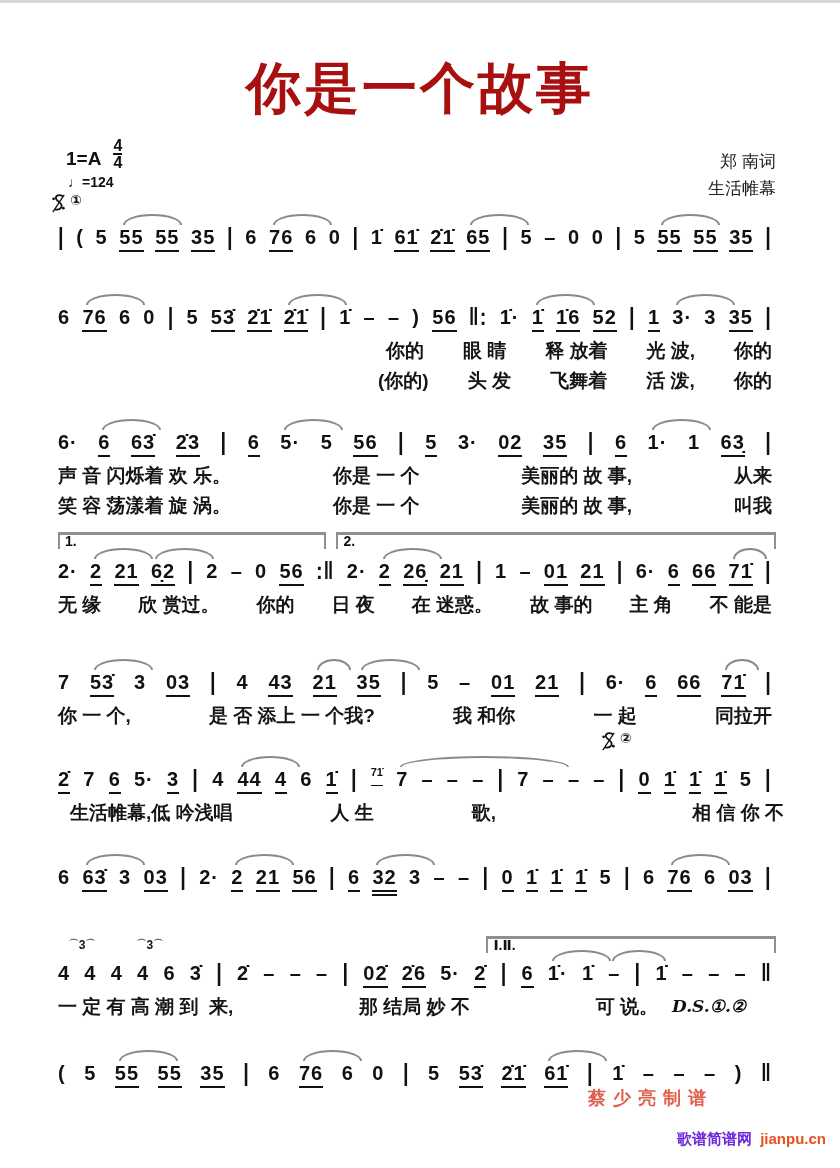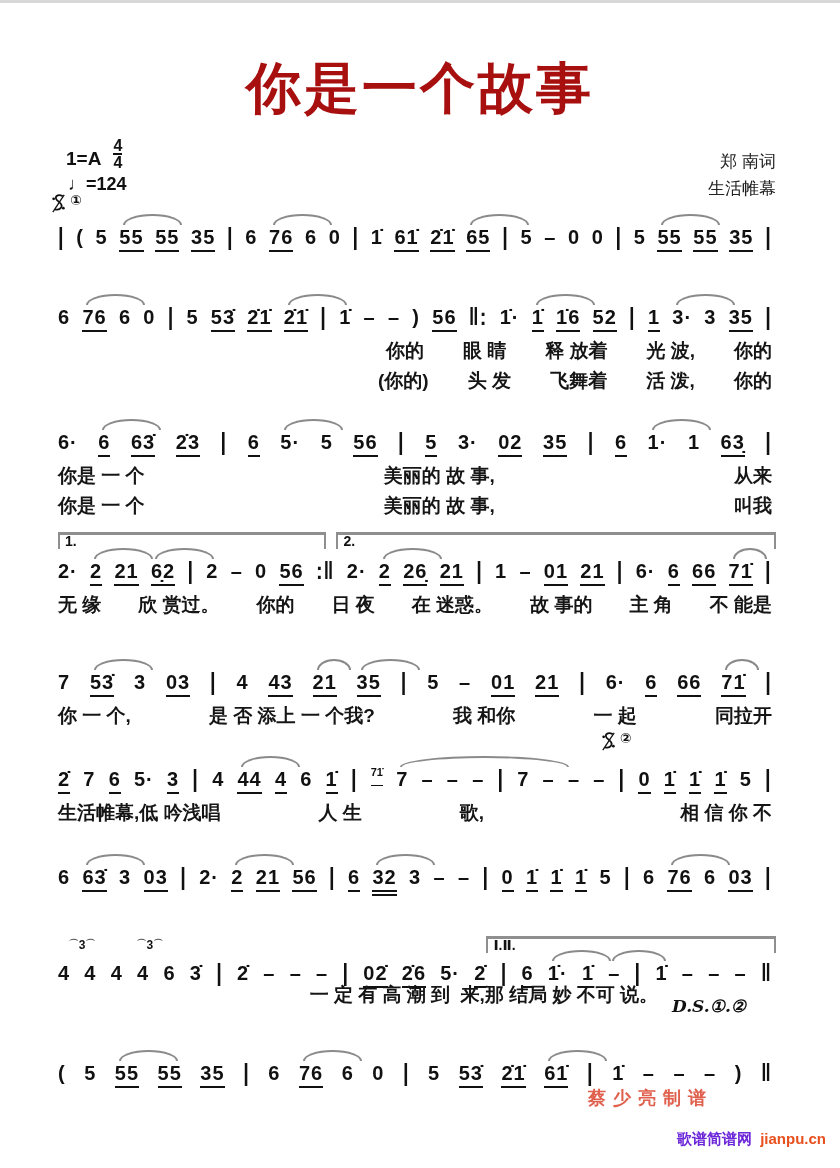--- a/index.html
+++ b/index.html
@@ -4,21 +4,21 @@
 <style>
   html,body{margin:0;padding:0;background:#fff;}
   #page{position:relative;width:840px;height:1168px;background:#fff;overflow:hidden;
         font-family:"Liberation Sans","DejaVu Sans",sans-serif;color:#111;}
   #page::before{content:"";position:absolute;left:0;top:0;right:0;height:3px;background:#d8d8d8;}
   .title{position:absolute;left:0;top:52px;width:100%;text-align:center;
          font-size:55px;font-weight:900;letter-spacing:3px;}
   .keyrow{position:absolute;left:66px;top:138px;font-size:19px;font-weight:bold;display:flex;align-items:flex-end;}
   .frac{display:inline-flex;flex-direction:column;align-items:center;margin-left:12px;font-size:16px;line-height:15px;}
   .frac .den{border-top:2px solid #111;}
-  .temporow{position:absolute;left:68px;top:174px;font-size:18px;font-weight:bold;}
+  .temporow{position:absolute;left:68px;top:174px;font-size:14px;font-weight:bold;}
   .credits{position:absolute;right:64px;top:148px;text-align:right;font-size:17px;line-height:27px;color:#222;}
   .system{position:absolute;left:58px;width:714px;}
   .mus{display:flex;justify-content:space-between;align-items:baseline;
        font-size:20px;font-weight:bold;letter-spacing:1px;white-space:pre;}
   .tk{position:relative;display:inline-block;line-height:26px;}
   .tk.u1{border-bottom:2px solid #111;}
   .tk.u2{border-bottom:6px double #111;}
   .tk.bar{font-weight:bold;transform:scaleY(1.15);}
   .tk.grace{font-size:11px;position:relative;top:-10px;letter-spacing:0;border-bottom:1px solid #111;}
   .arcel{position:absolute;left:4px;top:-10px;height:9px;pointer-events:none;
@@ -74,56 +74,56 @@
           <span class="snum">①</span>
         </span>
       </div>
       <div class="system" style="top: 304px;">
         <div class="mus"><span class="tk">6</span><span class="tk u1">76<i class="arcel" style="width: 55px;"></i></span><span class="tk">6</span><span class="tk">0</span><span class="tk bar">|</span><span class="tk">5</span><span class="tk u1">53̇</span><span class="tk u1">2̇1̇</span><span class="tk u1">2̇1̇<i class="arcel" style="width: 55px;"></i></span><span class="tk bar">|</span><span class="tk">1̇</span><span class="tk">–</span><span class="tk">–</span><span class="tk">)</span><span class="tk u1">56</span><span class="tk bar">‖:</span><span class="tk">1̇·</span><span class="tk u1">1̇<i class="arcel" style="width: 55px;"></i></span><span class="tk u1">1̇6</span><span class="tk u1">52</span><span class="tk bar">|</span><span class="tk u1">1</span><span class="tk">3·<i class="arcel" style="width: 55px;"></i></span><span class="tk">3</span><span class="tk u1">35</span><span class="tk bar">|</span></div>
         <div class="lyr" style="top: 34px; left: 328px; width: 386px;"><span class="seg">你的</span><span class="seg">眼 睛</span><span class="seg">释 放着</span><span class="seg">光 波,</span><span class="seg">你的</span></div>
         <div class="lyr" style="top: 64px; left: 320px; width: 394px;"><span class="seg">(你的)</span><span class="seg">头 发</span><span class="seg">飞舞着</span><span class="seg">活 泼,</span><span class="seg">你的</span></div>
       </div>
       <div class="system" style="top: 429px;">
         <div class="mus"><span class="tk">6·</span><span class="tk u1">6<i class="arcel" style="width: 55px;"></i></span><span class="tk u1">63̇</span><span class="tk u1">2̇3</span><span class="tk bar">|</span><span class="tk u1">6</span><span class="tk">5·<i class="arcel" style="width: 55px;"></i></span><span class="tk">5</span><span class="tk u1">56</span><span class="tk bar">|</span><span class="tk u1">5</span><span class="tk">3·</span><span class="tk u1">02</span><span class="tk u1">35</span><span class="tk bar">|</span><span class="tk u1">6</span><span class="tk">1·<i class="arcel" style="width: 55px;"></i></span><span class="tk">1</span><span class="tk u1">63̣</span><span class="tk bar">|</span></div>
-        <div class="lyr" style="top: 34px; left: 0px; width: 714px;"><span class="seg">你是 一 个</span><span class="seg">美丽的 故 事,</span><span class="seg">从来</span></div>
-        <div class="lyr" style="top: 64px; left: 0px; width: 714px;"><span class="seg">你是 一 个</span><span class="seg">美丽的 故 事,</span><span class="seg">叫我</span></div>
+        <div class="lyr" style="top: 34px; left: 0px; width: 714px;"><span class="seg">声 音 闪烁着 欢 乐。</span><span class="seg">你是 一 个</span><span class="seg">美丽的 故 事,</span><span class="seg">从来</span></div>
+        <div class="lyr" style="top: 64px; left: 0px; width: 714px;"><span class="seg">笑 容 荡漾着 旋 涡。</span><span class="seg">你是 一 个</span><span class="seg">美丽的 故 事,</span><span class="seg">叫我</span></div>
       </div>
       <div class="system" style="top: 558px;">
         <div class="mus"><span class="tk">2·</span><span class="tk u1">2<i class="arcel" style="width: 55px;"></i></span><span class="tk u1">21</span><span class="tk u1">6̣2<i class="arcel" style="width: 55px;"></i></span><span class="tk bar">|</span><span class="tk">2</span><span class="tk">–</span><span class="tk">0</span><span class="tk u1">56</span><span class="tk bar">:‖</span><span class="tk">2·</span><span class="tk u1">2<i class="arcel" style="width: 55px;"></i></span><span class="tk u1">26̣</span><span class="tk u1">21</span><span class="tk bar">|</span><span class="tk">1</span><span class="tk">–</span><span class="tk u1">01</span><span class="tk u1">21</span><span class="tk bar">|</span><span class="tk">6·</span><span class="tk u1">6</span><span class="tk u1">66</span><span class="tk u1">71̇<i class="arcel" style="width: 30px;"></i></span><span class="tk bar">|</span></div>
         <div class="lyr" style="top: 34px; left: 0px; width: 714px;"><span class="seg">无 缘</span><span class="seg">欣 赏过。</span><span class="seg">你的</span><span class="seg">日 夜</span><span class="seg">在 迷惑。</span><span class="seg">故 事的</span><span class="seg">主 角</span><span class="seg">不 能是</span></div>
         <div class="volta" style="width: 37%; left: 0%; top: -26px; position: absolute;">
           <span class="vlabel">1.</span>
         </div>
         <div class="volta" style="width: 61%; left: 39%; top: -26px; position: absolute;">
           <span class="vlabel">2.</span>
         </div>
       </div>
       <div class="system" style="top: 669px;">
         <div class="mus"><span class="tk">7</span><span class="tk u1">53̇<i class="arcel" style="width: 55px;"></i></span><span class="tk">3</span><span class="tk u1">03</span><span class="tk bar">|</span><span class="tk">4</span><span class="tk u1">43</span><span class="tk u1">21<i class="arcel" style="width: 30px;"></i></span><span class="tk u1">35<i class="arcel" style="width: 55px;"></i></span><span class="tk bar">|</span><span class="tk">5</span><span class="tk">–</span><span class="tk u1">01</span><span class="tk u1">21</span><span class="tk bar">|</span><span class="tk">6·</span><span class="tk u1">6</span><span class="tk u1">66</span><span class="tk u1">71̇<i class="arcel" style="width: 30px;"></i></span><span class="tk bar">|</span></div>
         <div class="lyr" style="top: 34px; left: 0px; width: 714px;"><span class="seg">你 一 个,</span><span class="seg">是 否 添上 一 个我?</span><span class="seg">我 和你</span><span class="seg">一 起</span><span class="seg">同拉开</span></div>
       </div>
       <div class="system" style="top: 766px;">
         <div class="mus"><span class="tk u1">2̇</span><span class="tk">7</span><span class="tk u1">6</span><span class="tk">5·</span><span class="tk u1">3</span><span class="tk bar">|</span><span class="tk">4</span><span class="tk u1">44<i class="arcel" style="width: 55px;"></i></span><span class="tk u1">4</span><span class="tk">6</span><span class="tk u1">1̇</span><span class="tk bar">|</span><span class="tk grace">71̇</span><span class="tk">7<i class="arcel" style="width: 165px;"></i></span><span class="tk">–</span><span class="tk">–</span><span class="tk">–</span><span class="tk bar">|</span><span class="tk">7</span><span class="tk">–</span><span class="tk">–</span><span class="tk">–</span><span class="tk bar">|</span><span class="tk u1">0</span><span class="tk u1">1̇</span><span class="tk u1">1̇</span><span class="tk u1">1̇</span><span class="tk">5</span><span class="tk bar">|</span></div>
-        <div class="lyr" style="top: 34px; left: 0px; width: 714px; align-items: flex-end;"><span class="seg">生活帷幕,低 吟浅唱</span><span class="seg">人 生</span><span class="seg">歌,</span><span class="seg"></span><span class="seg">相 信 你 不</span></div>
+        <div class="lyr" style="top: 34px; left: 12px; width: 714px; align-items: flex-end;"><span class="seg">生活帷幕,低 吟浅唱</span><span class="seg">人 生</span><span class="seg">歌,</span><span class="seg"></span><span class="seg">相 信 你 不</span></div>
         <span class="segno" style="left: 76%; top: -34px; position: absolute;">
           <svg width="15" height="19" viewBox="0 0 14 18">
             <path d="M11 2 C6 -0.5 2.5 3 5.8 6 L8.2 8.2 C12 11.4 9 16 3.5 14.5" fill="none" stroke="#111" stroke-width="1.7"></path>
             <line x1="12.4" y1="0.8" x2="1.6" y2="17.2" stroke="#111" stroke-width="1.2"></line>
             <circle cx="2.4" cy="4.6" r="1.3" fill="#111"></circle>
             <circle cx="11.6" cy="13.4" r="1.3" fill="#111"></circle>
           </svg>
           <span class="snum">②</span>
         </span>
       </div>
       <div class="system" style="top: 864px;">
         <div class="mus"><span class="tk">6</span><span class="tk u1">63̇<i class="arcel" style="width: 55px;"></i></span><span class="tk">3</span><span class="tk u1">03</span><span class="tk bar">|</span><span class="tk">2·</span><span class="tk u1">2<i class="arcel" style="width: 55px;"></i></span><span class="tk u1">21</span><span class="tk u1">56</span><span class="tk bar">|</span><span class="tk u1">6</span><span class="tk u2">32<i class="arcel" style="width: 55px;"></i></span><span class="tk">3</span><span class="tk">–</span><span class="tk">–</span><span class="tk bar">|</span><span class="tk u1">0</span><span class="tk u1">1̇</span><span class="tk u1">1̇</span><span class="tk u1">1̇</span><span class="tk">5</span><span class="tk bar">|</span><span class="tk">6</span><span class="tk u1">76<i class="arcel" style="width: 55px;"></i></span><span class="tk">6</span><span class="tk u1">03</span><span class="tk bar">|</span></div>
       </div>
       <div class="system" style="top: 960px;">
         <div class="mus"><span class="tk">4</span><span class="tk">4</span><span class="tk">4</span><span class="tk">4</span><span class="tk">6</span><span class="tk">3̇</span><span class="tk bar">|</span><span class="tk">2̇</span><span class="tk">–</span><span class="tk">–</span><span class="tk">–</span><span class="tk bar">|</span><span class="tk u1">02̇</span><span class="tk u1">2̇6</span><span class="tk">5·</span><span class="tk u1">2̇</span><span class="tk bar">|</span><span class="tk u1">6</span><span class="tk">1̇·<i class="arcel" style="width: 55px;"></i></span><span class="tk">1̇</span><span class="tk">–<i class="arcel" style="width: 50px;"></i></span><span class="tk bar">|</span><span class="tk">1̇</span><span class="tk">–</span><span class="tk">–</span><span class="tk">–</span><span class="tk bar">‖</span></div>
-        <div class="lyr" style="top: 22px; left: 0px; width: 600px; justify-content: flex-end;"><span class="seg">一 定 有 高 潮 到  来,</span><span class="seg">那 结局 妙 不</span><span class="seg">可 说。</span></div>
+        <div class="lyr" style="top: 34px; left: 0px; width: 600px;"><span class="seg">一 定 有 高 潮 到  来,</span><span class="seg">那 结局 妙 不</span><span class="seg">可 说。</span></div>
         <span class="trip" style="left: 1.5%; top: -22px; position: absolute;">3</span>
         <span class="trip" style="left: 11%; top: -22px; position: absolute;">3</span>
         <div class="volta" style="width: 40%; left: 60%; top: -24px; position: absolute;">
           <span class="vlabel">Ⅰ.Ⅱ.</span>
         </div>
         <div class="ds" style="left: 86%; top: 36px; position: absolute;">D.S.①.②</div>
       </div>
       <div class="system" style="top: 1060px;">
         <div class="mus"><span class="tk">(</span><span class="tk">5</span><span class="tk u1">55<i class="arcel" style="width: 55px;"></i></span><span class="tk u1">55</span><span class="tk u1">35</span><span class="tk bar">|</span><span class="tk">6</span><span class="tk u1">76<i class="arcel" style="width: 55px;"></i></span><span class="tk">6</span><span class="tk">0</span><span class="tk bar">|</span><span class="tk">5</span><span class="tk u1">53̇</span><span class="tk u1">2̇1̇</span><span class="tk u1">61̇<i class="arcel" style="width: 55px;"></i></span><span class="tk bar">|</span><span class="tk">1̇</span><span class="tk">–</span><span class="tk">–</span><span class="tk">–</span><span class="tk">)</span><span class="tk bar">‖</span></div>
       </div>

